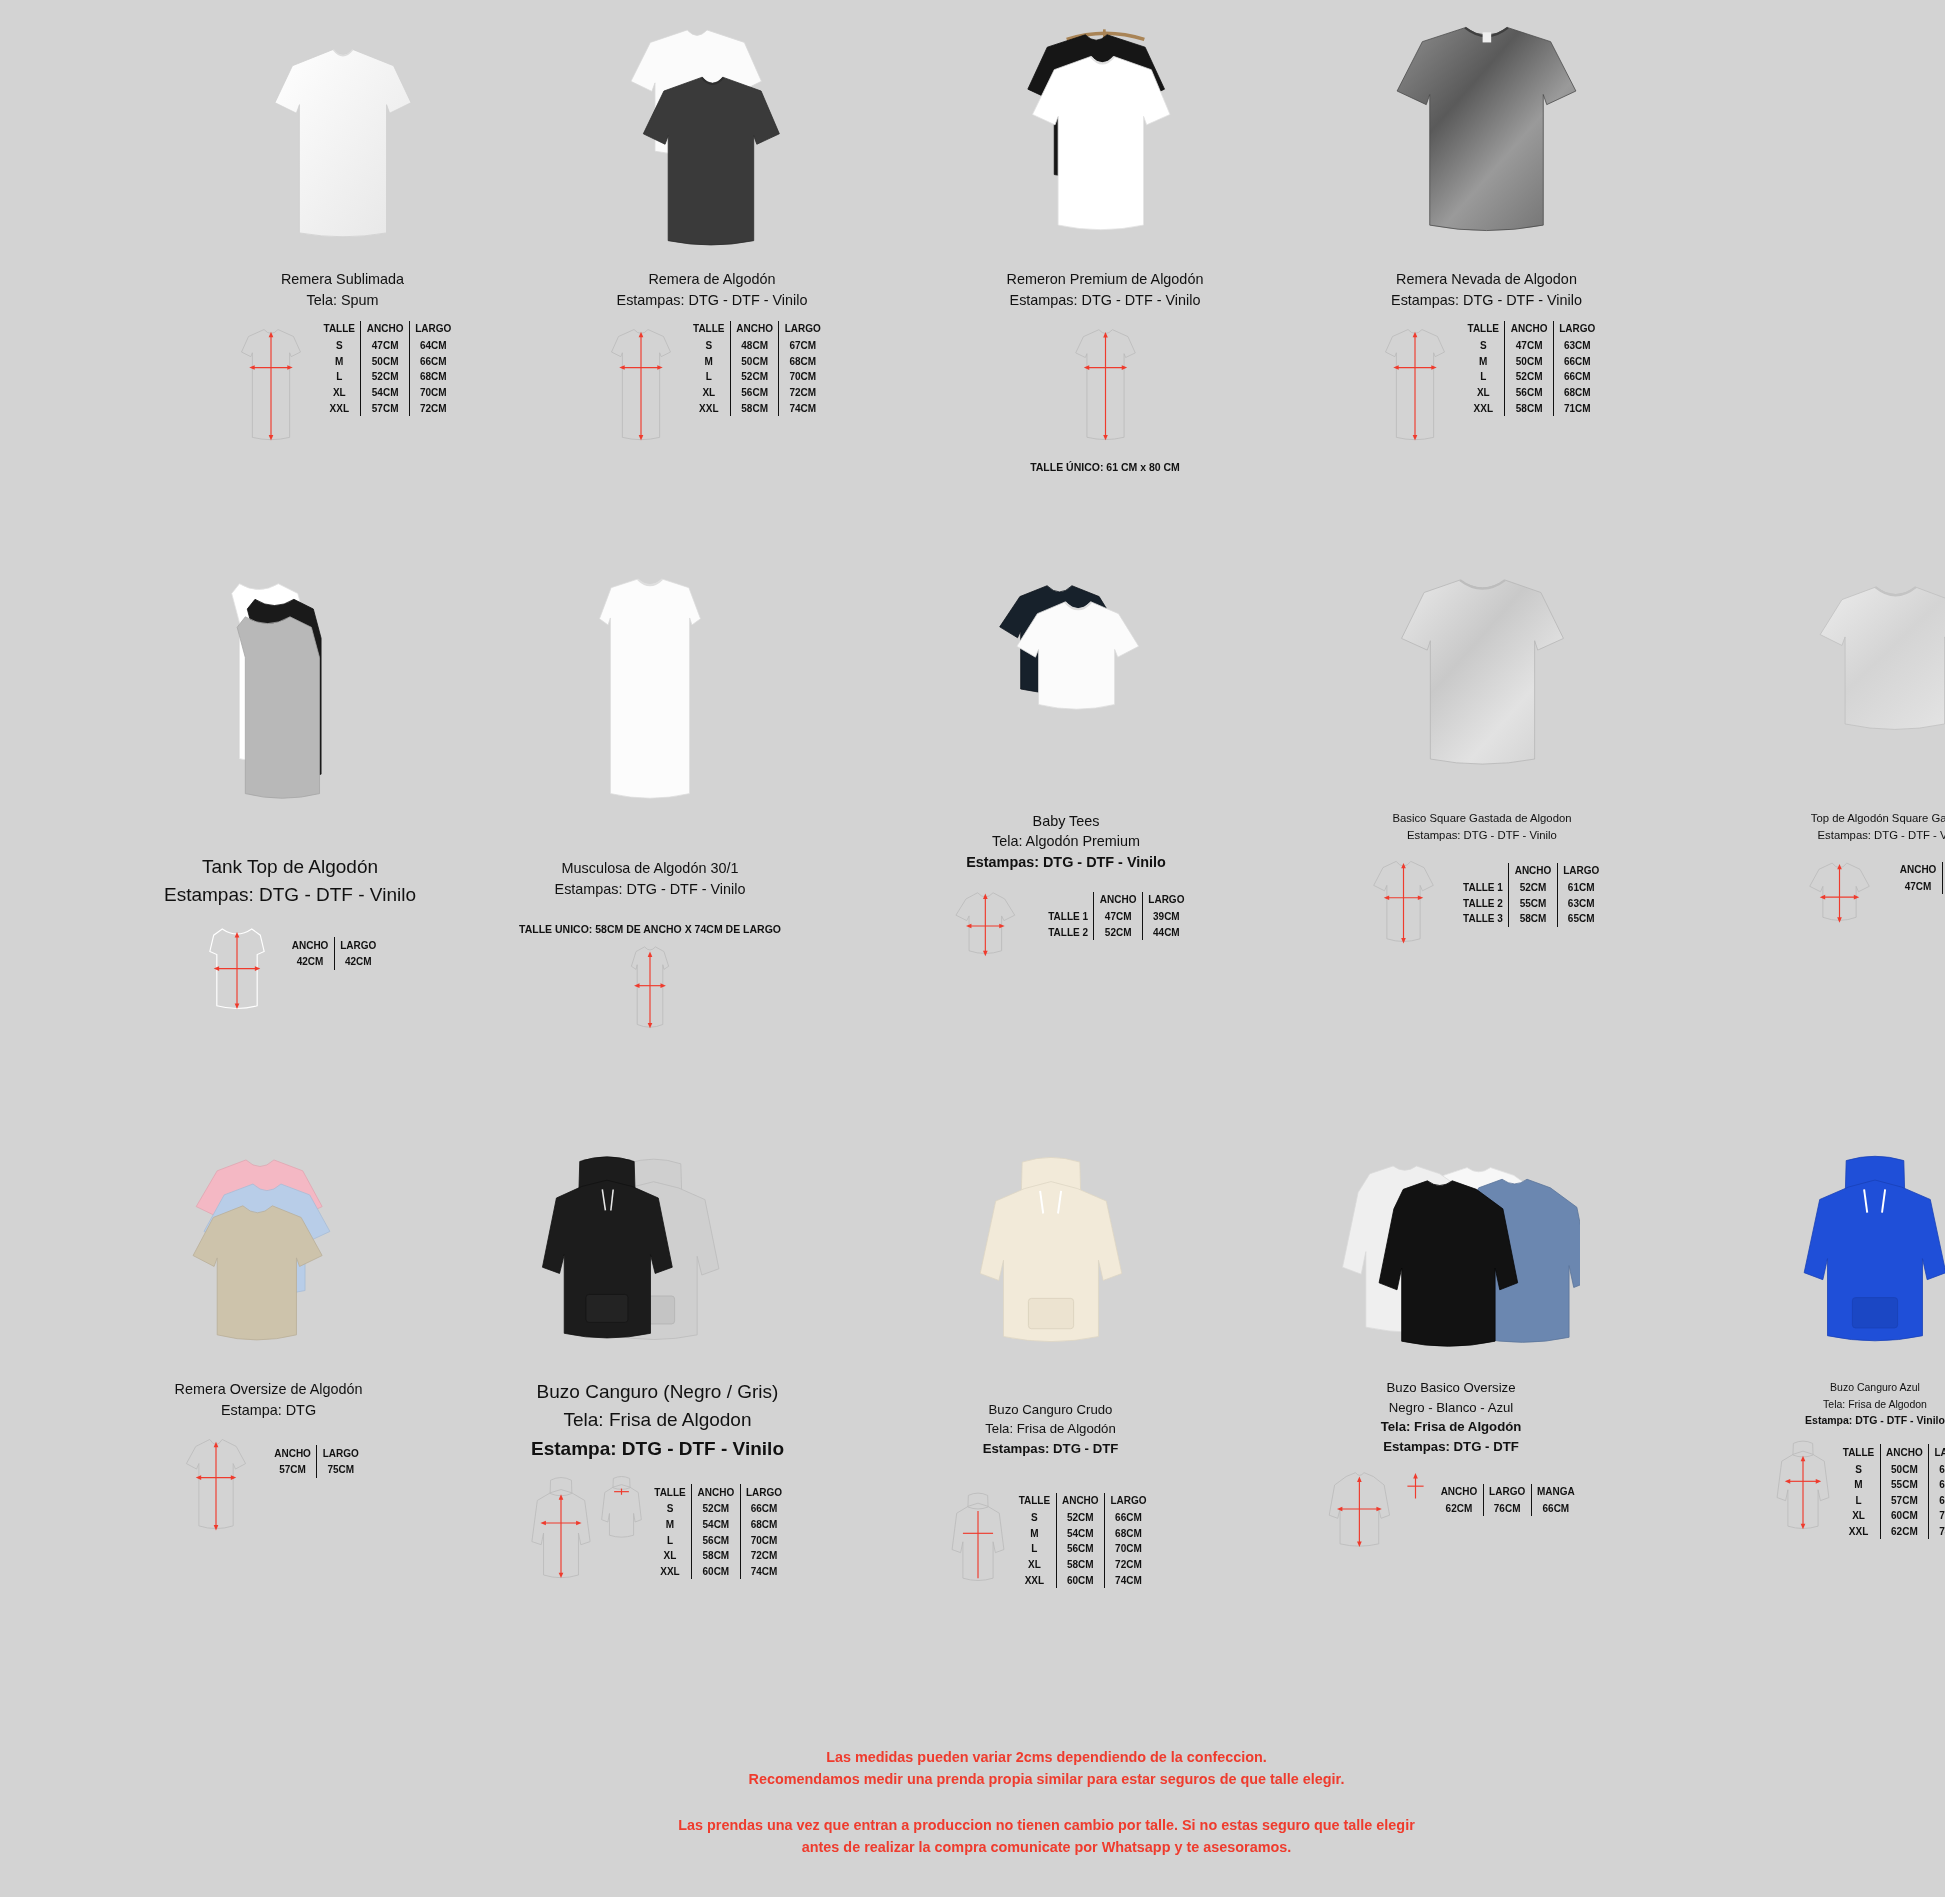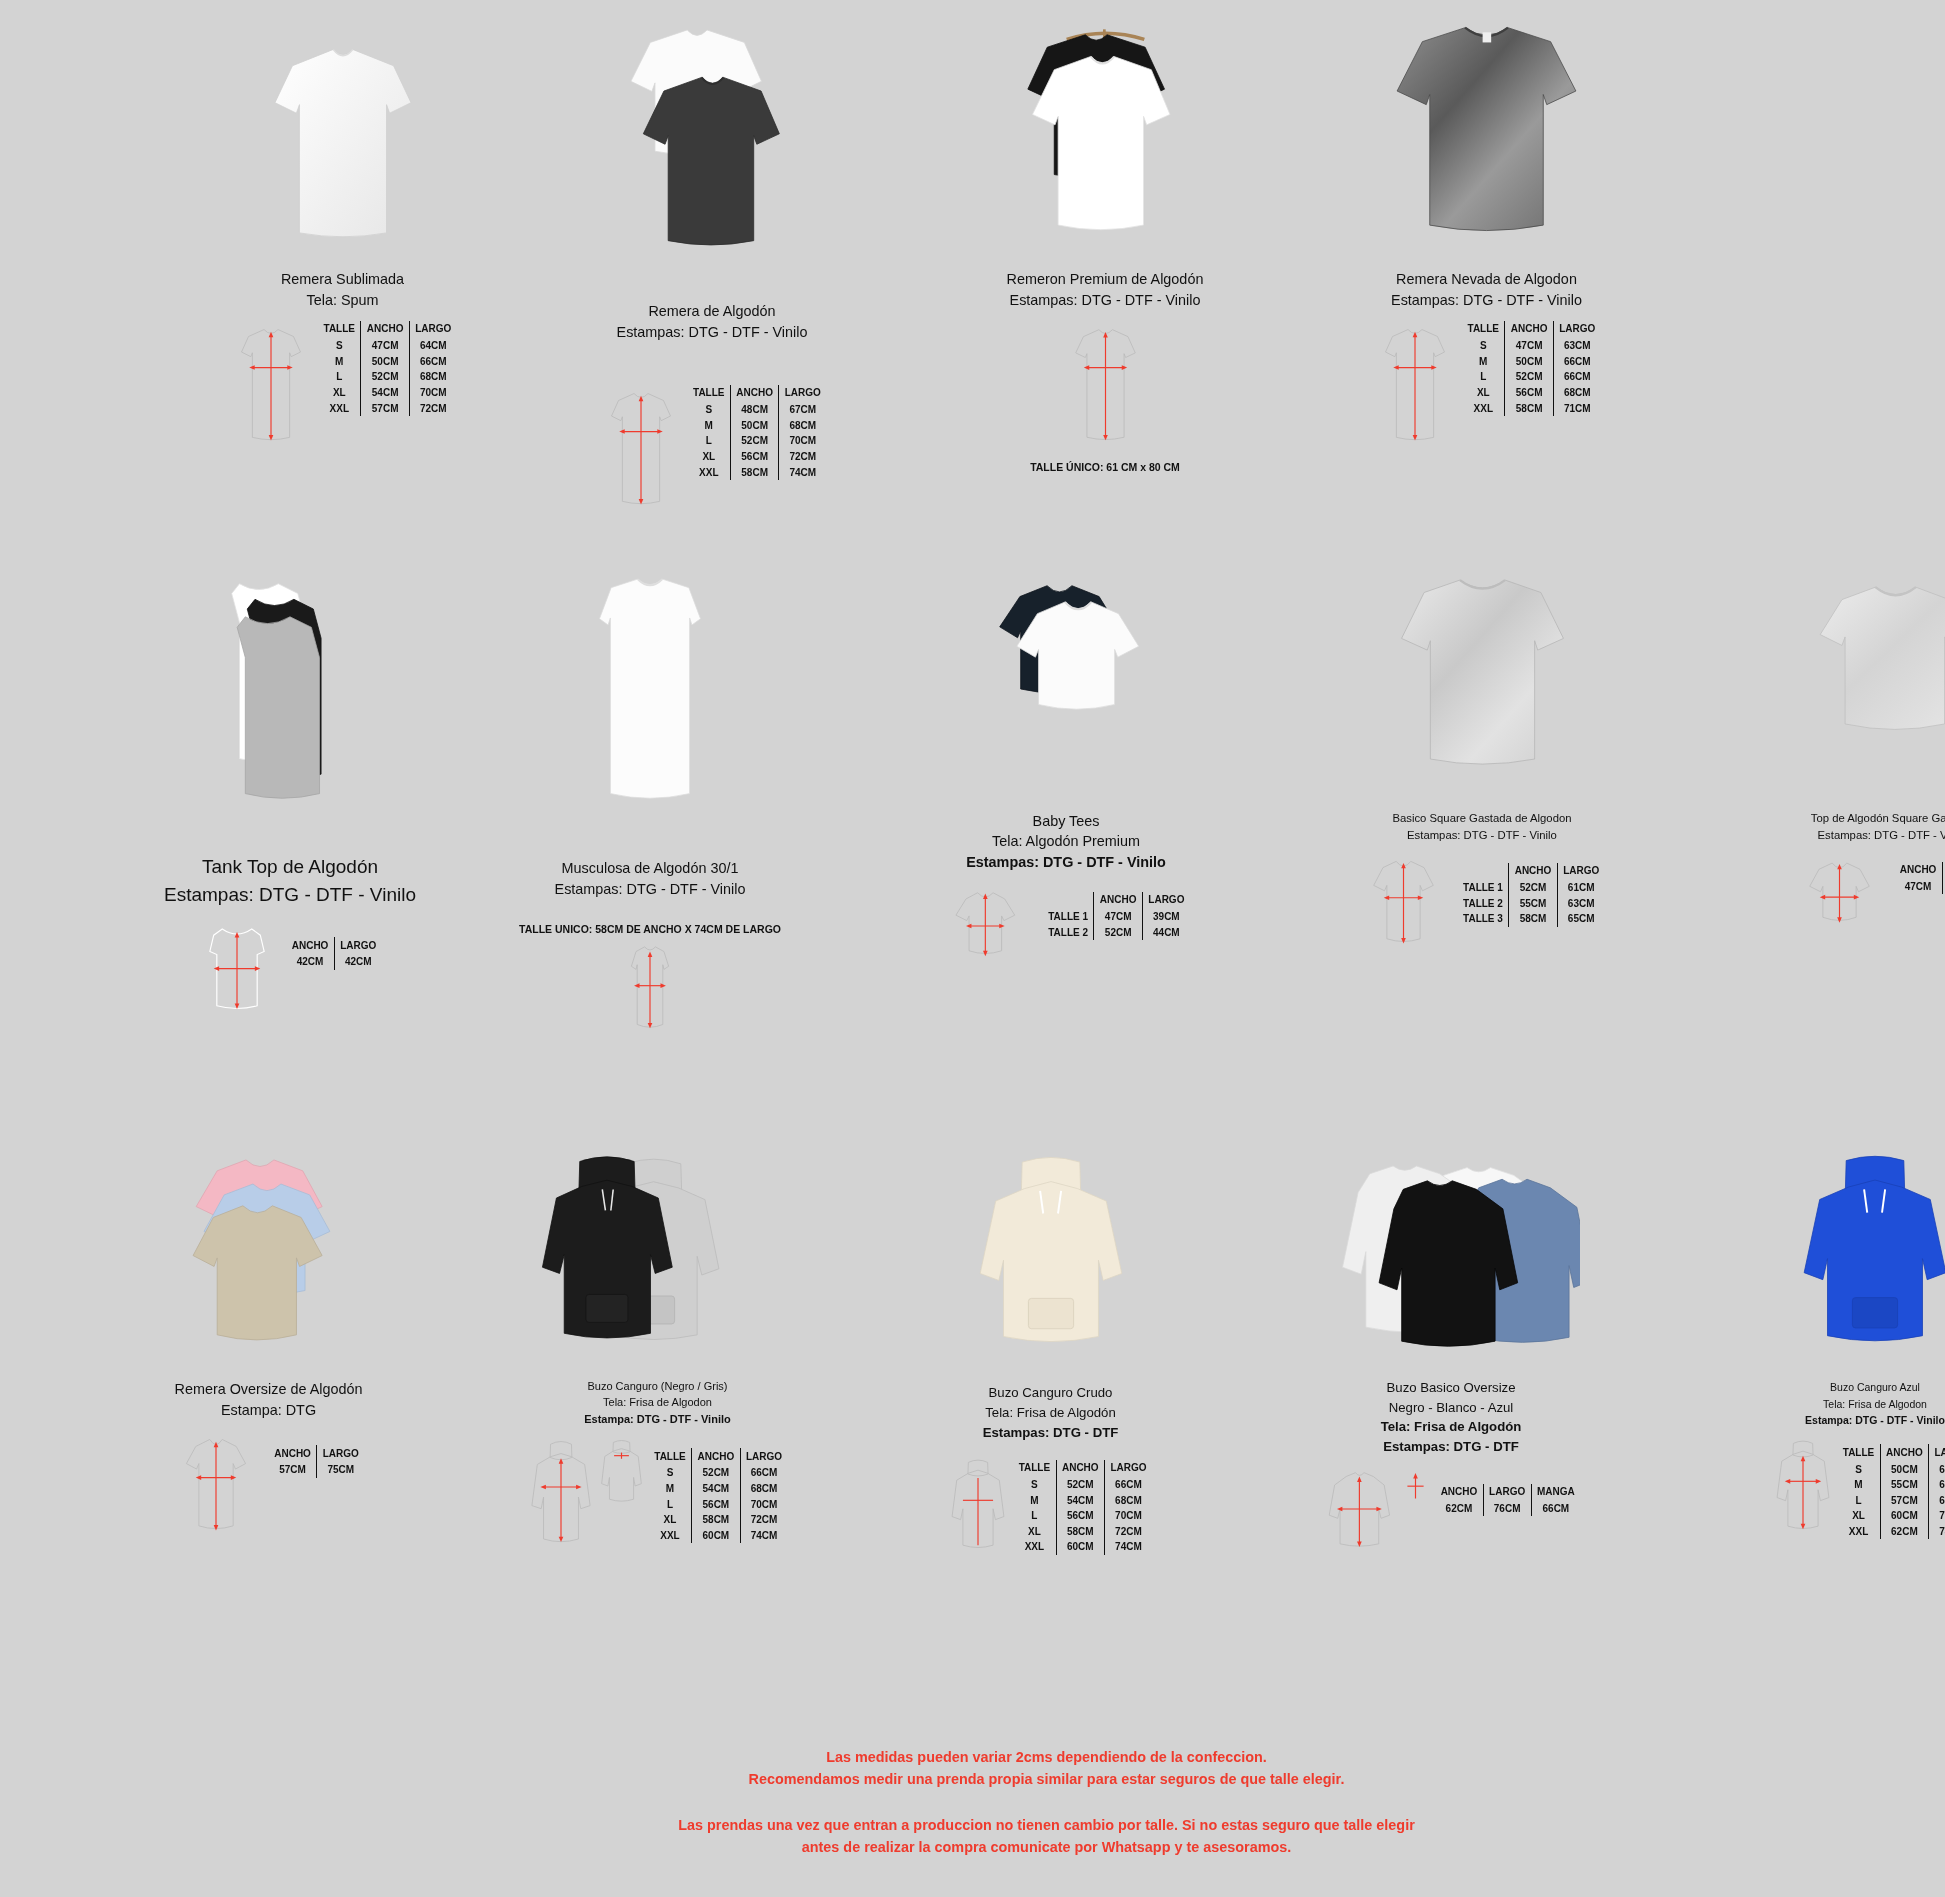--- a/index.html
+++ b/index.html
@@ -103,21 +103,21 @@
         <tr>
               <td class="c-talle">XXL</td>
               <td class="c-ancho">57CM</td>
               <td>72CM</td>
             </tr>
       </tbody>
         </table>
     </div>
   </div>
 
-  <div class="card" style="width:412px;gap:32px;">
+  <div class="card" style="width:412px;">
     <div class="garment" style="width:241px;height:241px;">
       <svg width="241" height="241" viewBox="0 0 620 620">
         <path d="M150 50 L245 18 Q270 46 296 18 L392 50 L436 150 L382 176 L374 154 L374 330 Q264 350 162 330 L162 154 L154 176 L100 150 Z" fill="#fbfbfb" stroke="#d8d8d8" stroke-width="2"></path>
         <path d="M185 175 L282 140 Q310 170 338 140 L435 175 L482 285 L424 312 L416 290 L416 560 Q306 582 196 560 L196 290 L188 312 L132 285 Z" fill="#3a3a3a" stroke="#2a2a2a" stroke-width="2"></path>
         <path d="M282 140 Q310 174 338 140" fill="none" stroke="#2e2e2e" stroke-width="5"></path>
       </svg>
     </div>
     <div class="titleblock" style="font-size:14.4px;line-height:1.45;">
       <div class="t1">Remera de Algodón</div>
       <div class="t2">Estampas: DTG - DTF - Vinilo</div>
@@ -519,21 +519,21 @@
         <path d="M230 30 Q300 6 370 30 L372 96 Q300 122 228 96 Z" fill="#cfcfcf" stroke="#bbb" stroke-width="2"></path>
         <path d="M236 92 L300 76 L364 92 L432 122 L468 300 L424 316 L412 268 L412 470 Q300 494 190 470 L190 268 L178 316 L134 300 L170 122 Z" fill="#cfcfcf" stroke="#bbb" stroke-width="2"></path>
         <rect x="246" y="370" width="108" height="72" rx="8" fill="#c4c4c4" stroke="#b2b2b2" stroke-width="2"></rect>
         <path d="M110 24 Q180 0 250 24 L252 92 Q180 118 108 92 Z" fill="#1c1c1c" stroke="#111" stroke-width="2"></path>
         <path d="M116 88 L180 72 L244 88 L312 118 L348 296 L304 312 L292 264 L292 466 Q180 490 70 466 L70 264 L58 312 L14 296 L50 118 Z" fill="#1c1c1c" stroke="#111" stroke-width="2"></path>
         <rect x="126" y="366" width="108" height="72" rx="8" fill="#232323" stroke="#141414" stroke-width="2"></rect>
         <line x1="168" y1="96" x2="176" y2="150" stroke="#e6e6e6" stroke-width="4"></line>
         <line x1="196" y1="96" x2="190" y2="150" stroke="#e6e6e6" stroke-width="4"></line>
       </svg>
     </div>
-    <div class="titleblock" style="font-size:11px;line-height:1.5;margin-top:7.8px;">
+    <div class="titleblock" style="font-size:19px;line-height:1.5;margin-top:7.8px;">
       <div class="t1">Buzo Canguro (Negro / Gris)</div>
       <div class="t2">Tela: Frisa de Algodon</div>
       <div class="t3">Estampa: DTG - DTF - Vinilo</div>
     </div>
     <div class="specs" style="gap:6.2px;margin-top:10px;align-items:flex-start;">
       <svg class="diagram" width="66" height="117" viewBox="0 0 170 300">
         <path d="M58 18 Q85 4 112 18 L113 52 Q85 64 57 52 Z" fill="none" stroke="#b9b9b9" stroke-width="2"></path>
         <path d="M58 50 L85 42 L112 50 L146 70 L160 176 L136 184 L130 154 L130 262 Q85 276 40 262 L40 154 L34 184 L10 176 L24 70 Z" fill="none" stroke="#b9b9b9" stroke-width="2"></path>
         <line x1="85" y1="62" x2="85" y2="262" stroke="#ef3b2d" stroke-width="3"></line>
         <polygon points="85,54 79,68 91,68" fill="#ef3b2d"></polygon>

